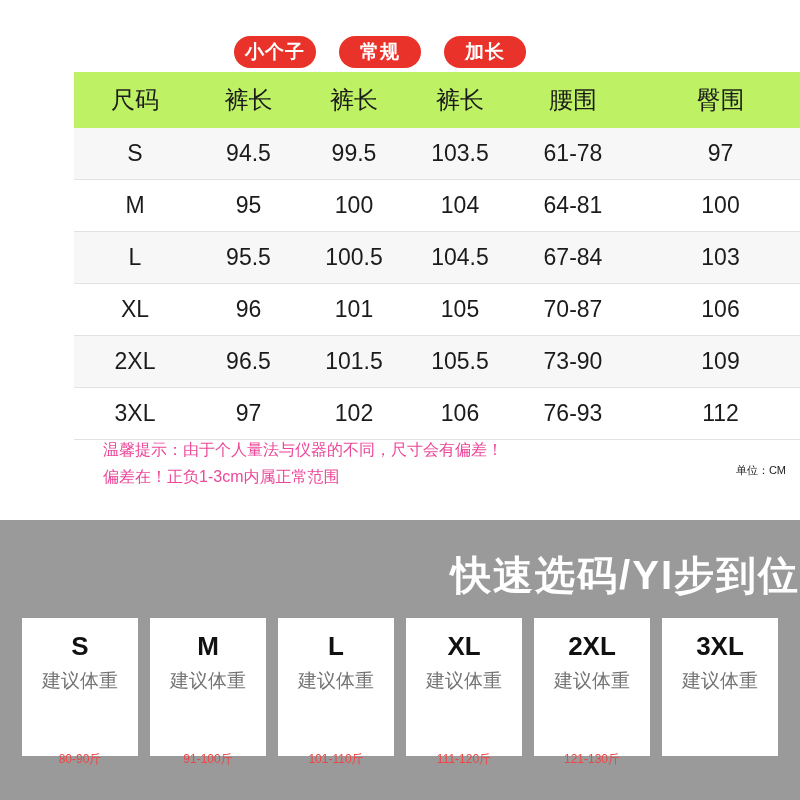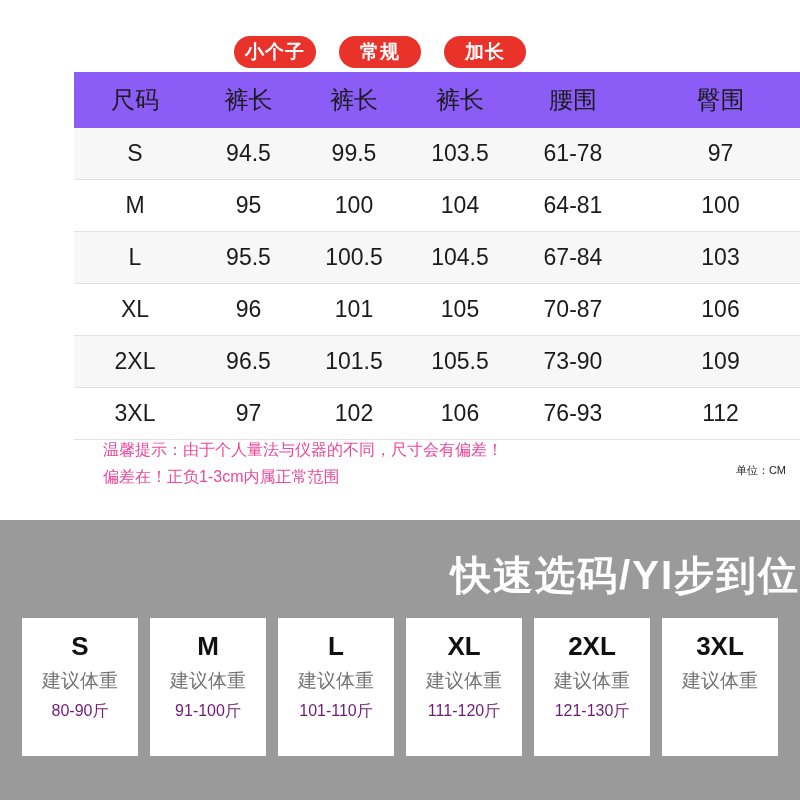--- a/index.html
+++ b/index.html
@@ -70,21 +70,21 @@
     font-size: 23px;
     color: #1b1b1b;
     font-weight: normal;
     height: 51px;
     padding: 0;
     font-family: "Liberation Sans", sans-serif;
   }
   table.size-table thead th {
     height: 56px;
     font-size: 24px;
-    background: #8b5cf6;
+    background: #bef264;
     font-weight: normal;
   }
   table.size-table tbody tr {
     border-bottom: 1px solid #e2e2e2;
   }
   table.size-table tbody tr:nth-child(odd) {
     background: #f7f7f7;
   }
   table.size-table tbody tr:nth-child(even) {
     background: #ffffff;
@@ -160,24 +160,25 @@
     font-weight: bold;
     color: #111111;
     line-height: 40px;
   }
   .card .lbl {
     font-size: 19px;
     color: #737373;
     line-height: 30px;
   }
   .card .wt {
-    font-size: 16px;
-    color: #701a75;
+    font-size: 12px;
+    color: #ef4444;
     line-height: 30px;
     white-space: nowrap;
+    margin-top: 48px;
   }
 </style>
 </head>
 <body>
 
 <div class="page">
 
   <div class="chart-section">
 
     <div class="pill-row">

